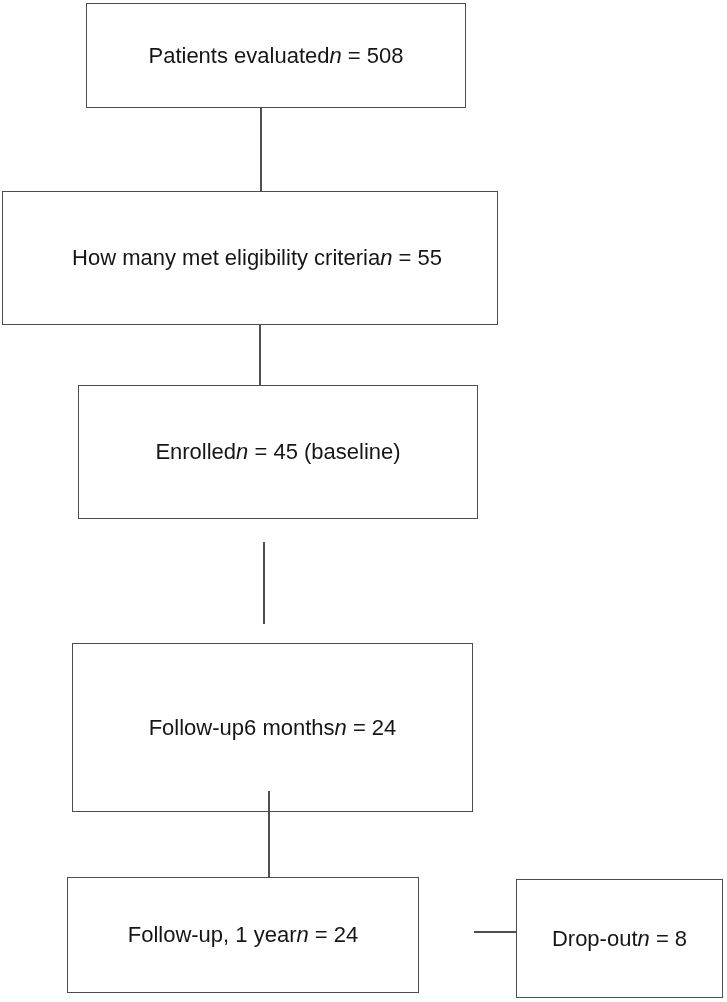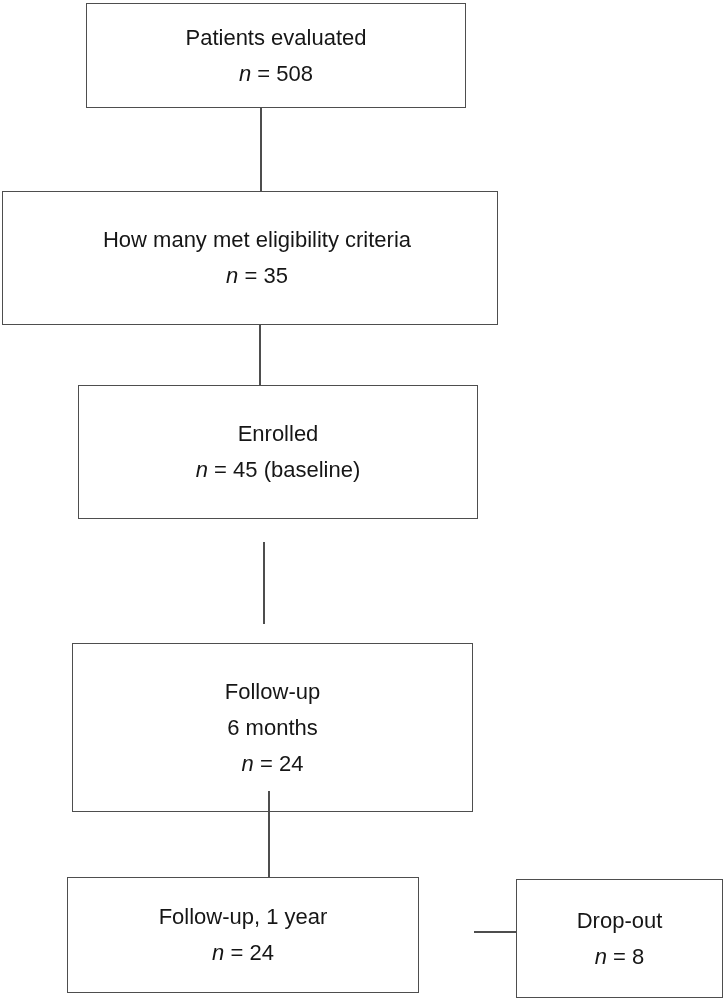--- a/index.html
+++ b/index.html
@@ -13,21 +13,20 @@
     height: 1002px;
     font-family: "Liberation Sans", sans-serif;
     color: #1c1c1c;
   }
   .flow-box {
     position: absolute;
     box-sizing: border-box;
     border: 1.5px solid #4e4e4e;
     background: #ffffff;
     display: flex;
-    flex-direction: column;
     justify-content: center;
     align-items: center;
     text-align: center;
     font-size: 22px;
     line-height: 36px;
     color: #161616;
   }
   .flow-line { white-space: nowrap; }
   .it { font-style: italic; }
   .connector {
@@ -44,21 +43,21 @@
 
   <div class="flow-box" style="left:86px; top:3px; width:380px; height:105px;">
     <div class="flow-line">Patients evaluated</div>
     <div class="flow-line"><span class="it">n</span><span> = 508</span></div>
   </div>
 
   <div class="connector v" style="left:260px; top:107px; height:85px;"></div>
 
   <div class="flow-box" style="left:2px; top:191px; width:496px; height:134px;padding-left:14px;">
     <div class="flow-line">How many met eligibility criteria</div>
-    <div class="flow-line"><span class="it">n</span><span> = 35</span></div>
+    <div class="flow-line"><span class="it">n</span><span> = 55</span></div>
   </div>
 
   <div class="connector v" style="left:259px; top:324px; height:86px;"></div>
 
   <div class="flow-box" style="left:78px; top:385px; width:400px; height:134px;">
     <div class="flow-line">Enrolled</div>
     <div class="flow-line"><span class="it">n</span><span> = 45 (baseline)</span></div>
   </div>
 
   <div class="connector v" style="left:263px; top:542px; height:82px;"></div>

